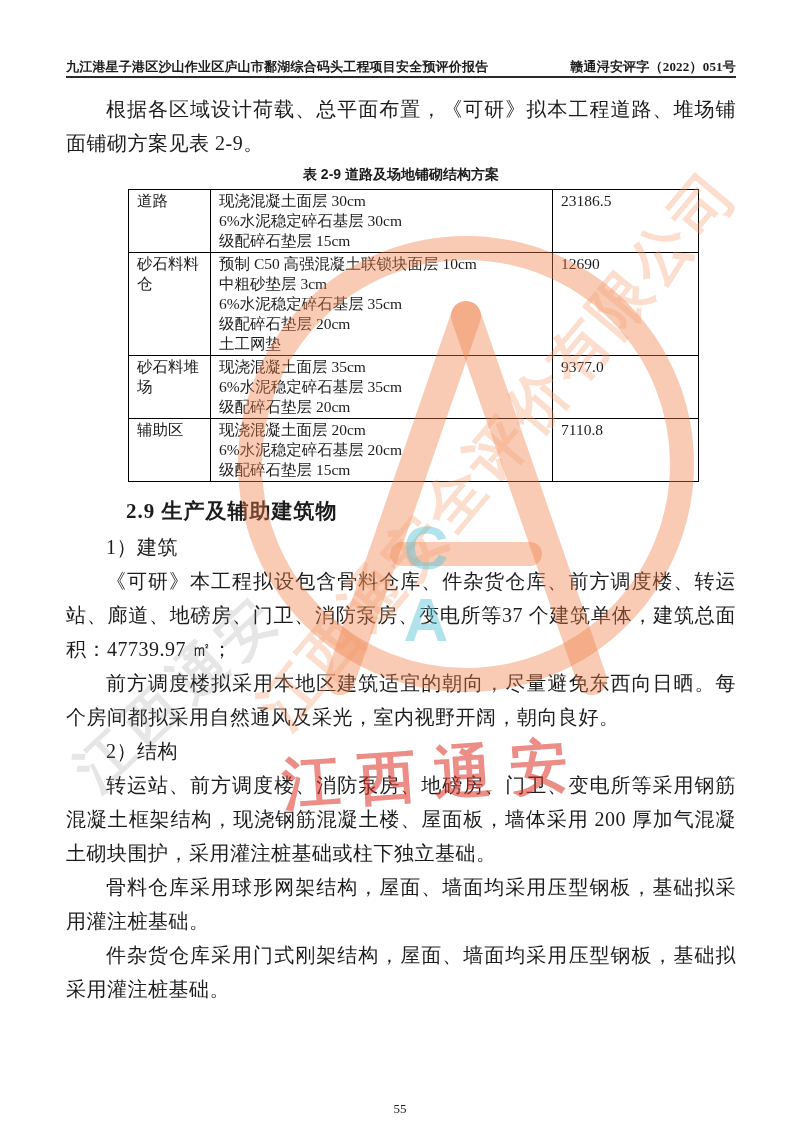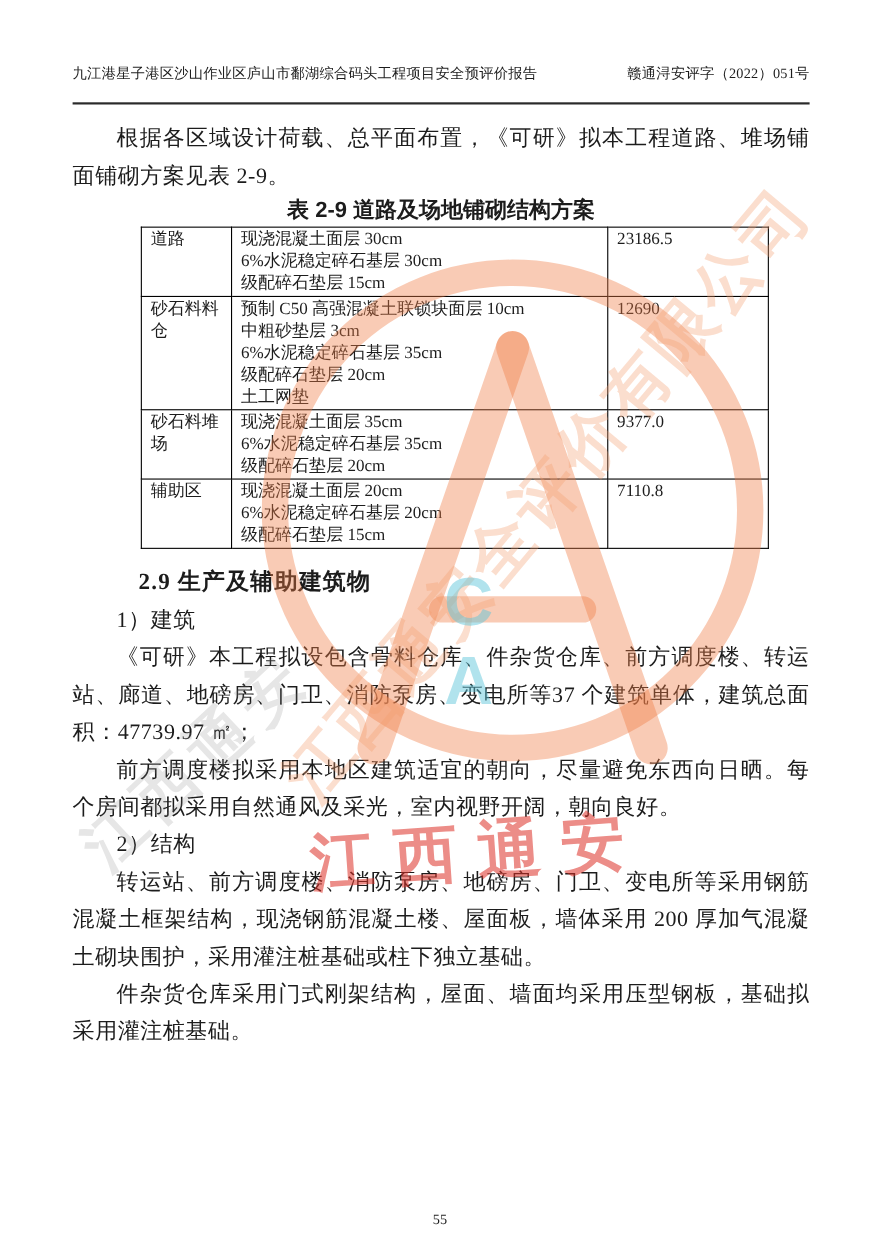--- a/index.html
+++ b/index.html
@@ -6,35 +6,35 @@
   .page{
     position:relative;width:800px;height:1131px;background:#ffffff;
     margin:0 auto;overflow:hidden;
     font-family:"Liberation Serif","DejaVu Serif",serif;color:#1c1c1c;
   }
   .content{position:absolute;left:66px;top:58px;width:670px;z-index:2;}
 
   
   .doc-header{
     display:flex;justify-content:space-between;align-items:flex-end;
-    border-bottom:2px solid #2a2a2a;padding-bottom:17px;
-    font-size:13px;font-weight:normal;letter-spacing:0.2px;gap:28px;
+    border-bottom:2px solid #2a2a2a;padding-bottom:0;
+    font-size:13px;font-weight:bold;letter-spacing:0.2px;gap:28px;
   }
   .doc-header .right{white-space:nowrap;text-align:right;}
 
   
   p.body{
     margin:0;font-size:20px;line-height:34px;letter-spacing:0.5px;
     text-align:justify;text-indent:2em;
   }
   p.first{margin-top:14px;}
 
   
   .tbl-caption{
-    margin-top:2px;text-align:center;font-weight:bold;font-size:20px;
+    margin-top:2px;text-align:center;font-weight:bold;font-size:14px;
     font-family:"Liberation Sans","DejaVu Sans",sans-serif;line-height:24px;
   }
   table.paving{
     border-collapse:collapse;margin-left:62px;margin-top:3px;
     width:570px;table-layout:fixed;
     font-size:15.5px;line-height:20px;
   }
   table.paving td,table.paving th{
     border:1px solid #000;padding:1px 8px;vertical-align:top;
     text-align:left;font-weight:normal;
@@ -162,19 +162,20 @@
       </table>
 
     <h2 class="section">2.9 生产及辅助建筑物</h2>
     <div class="spacer"></div>
 
     <p class="body">1）建筑</p>
     <p class="body">《可研》本工程拟设包含骨料仓库、件杂货仓库、前方调度楼、转运站、廊道、地磅房、门卫、消防泵房、变电所等37 个建筑单体，建筑总面积：47739.97 ㎡；</p>
     <p class="body">前方调度楼拟采用本地区建筑适宜的朝向，尽量避免东西向日晒。每个房间都拟采用自然通风及采光，室内视野开阔，朝向良好。</p>
     <p class="body">2）结构</p>
     <p class="body">转运站、前方调度楼、消防泵房、地磅房、门卫、变电所等采用钢筋混凝土框架结构，现浇钢筋混凝土楼、屋面板，墙体采用 200 厚加气混凝土砌块围护，采用灌注桩基础或柱下独立基础。</p>
+    <p class="body">骨料仓库采用球形网架结构，屋面、墙面均采用压型钢板，基础拟采用灌注桩基础。</p>
     <p class="body">件杂货仓库采用门式刚架结构，屋面、墙面均采用压型钢板，基础拟采用灌注桩基础。</p>
 
   </div>
 
   <div class="page-number">55</div>
 
 </div>
 
 </body></html>

